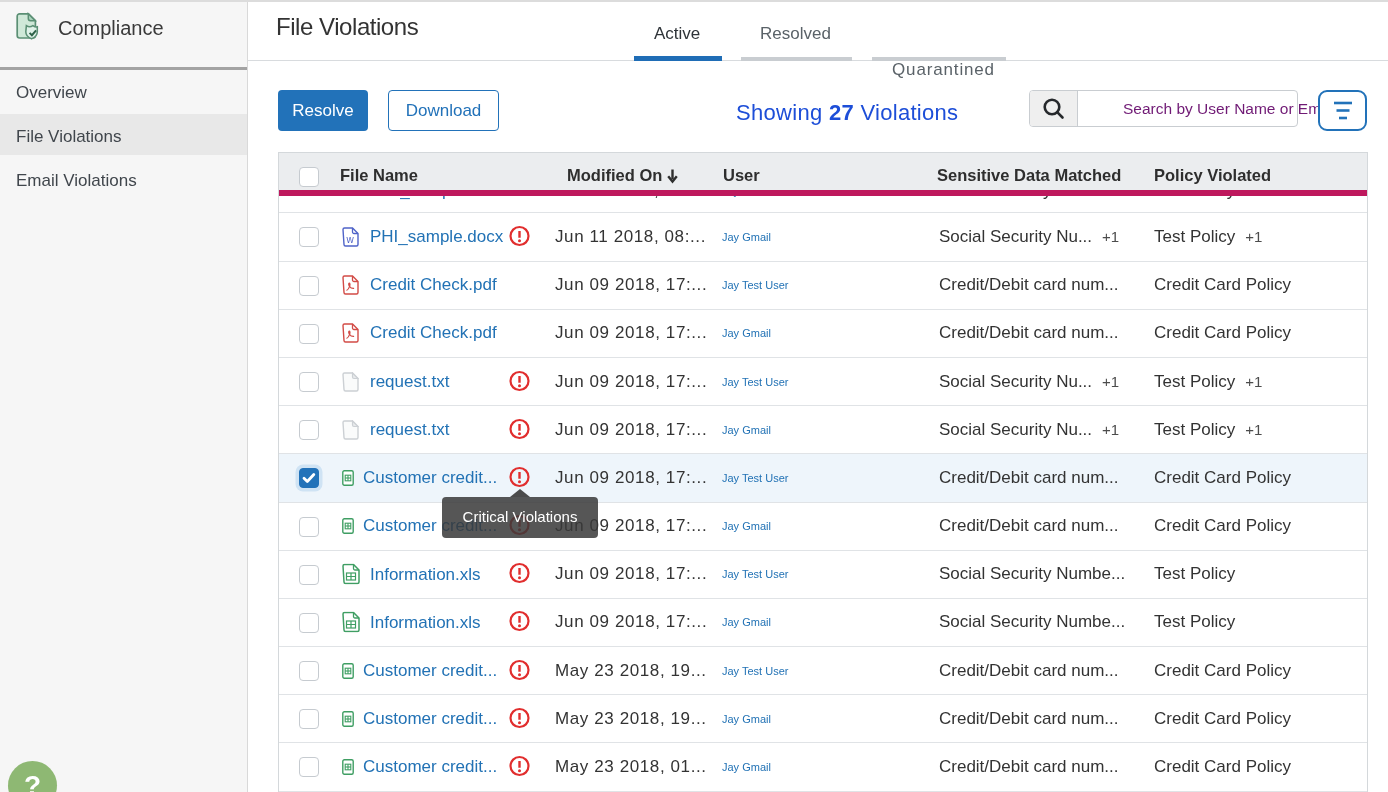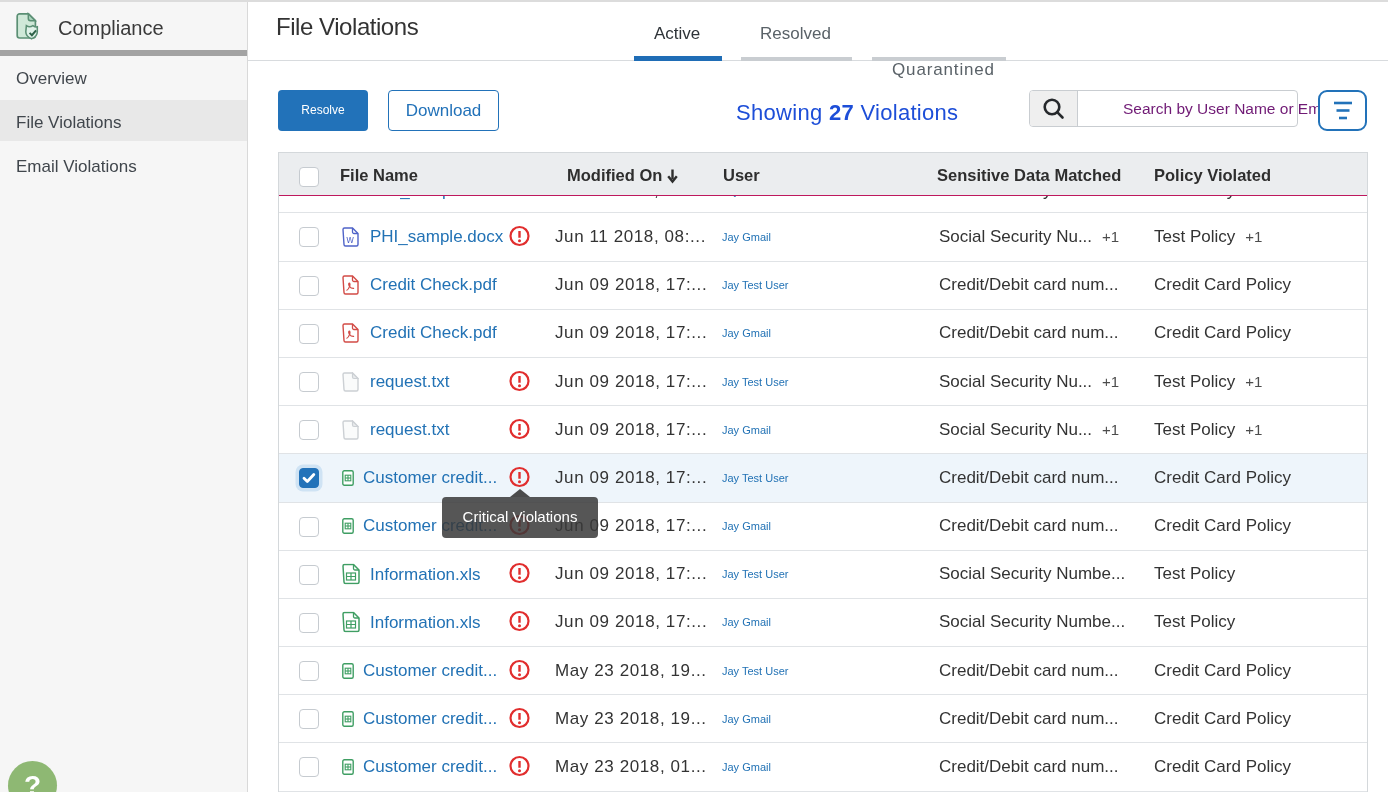--- a/index.html
+++ b/index.html
@@ -2,54 +2,54 @@
 <html><head>
 <meta charset="utf-8">
 <style>
 * { margin:0; padding:0; box-sizing:border-box; }
 html,body { width:1388px; height:792px; overflow:hidden; background:#fff;
   font-family:"Liberation Sans", sans-serif; position:relative; -webkit-font-smoothing:antialiased; }
 .topline { position:absolute; left:0; top:0; width:1388px; height:2px; background:#dcdcdc; }
 
 .sidebar { position:absolute; left:0; top:2px; width:248px; height:790px;
   background:#f6f6f6; border-right:1px solid #d9d9d9; }
-.sb-head { height:54px; border-bottom:6px solid #a3a3a3; position:relative; }
+.sb-head { height:68px; border-bottom:3px solid #a3a3a3; position:relative; }
 .sb-head svg { position:absolute; left:16px; top:10px; }
 .sb-head .t { position:absolute; left:58px; top:15px; font-size:20px; color:#3a3a3a; }
 .sb-item { height:44px; line-height:45px; padding-left:16px; font-size:17px;
   color:#40464c; }
 .sb-item.act { background:linear-gradient(#e8e8e8,#e8e8e8) no-repeat 0 0; background-size:100% 41px; }
 .help { position:absolute; left:8px; top:759px; width:49px; height:49px; border-radius:50%;
   background:#8eb873; color:#fff; font-size:28px; font-weight:bold; text-align:center; line-height:49px; }
 
 .title { position:absolute; left:276px; top:13px; font-size:24px; color:#333; letter-spacing:-0.45px; }
 .tab { position:absolute; top:24px; font-size:17px; color:#5a6268; }
 .tab.act { color:#2e3338; }
 .tabline { position:absolute; height:5px; top:56px; z-index:2; }
 .tabline.blue { background:#1f6db6; }
 .tabline.gray { background:#c9cdd1; height:4px; top:57px; }
 .hdrline { position:absolute; left:248px; top:60px; width:1140px; height:1px; background:#d8dbde; }
 
 .btn-resolve { position:absolute; left:278px; top:90px; width:90px; height:41px;
-  background:#2272b9; border-radius:4px; color:#fff; font-size:12px; text-align:center; line-height:41px; }
+  background:#2272b9; border-radius:4px; color:#fff; font-size:17px; text-align:center; line-height:41px; }
 .btn-download { position:absolute; left:388px; top:90px; width:111px; height:41px;
   background:#fff; border:1px solid #2272b9; border-radius:4px; color:#2272b9;
   font-size:17px; text-align:center; line-height:39px; }
 .showing { position:absolute; left:736px; top:100px; font-size:22px; color:#1d4ed8; letter-spacing:0.3px; }
 .search { position:absolute; left:1029px; top:90px; width:269px; height:37px;
   border:1px solid #c9cdd1; border-radius:4px; background:#fff; }
 .search .iconbox { position:absolute; left:0; top:0; width:48px; height:35px;
   background:#efefef; border-right:1px solid #c9cdd1; border-radius:3px 0 0 3px; }
 .search .ph { position:absolute; left:64px; top:9px; font-size:15.5px; color:#701a75; white-space:nowrap;margin-left:29px; }
 .filterbtn { position:absolute; left:1318px; top:90px; width:49px; height:41px;
   background:#fff; border:2px solid #2272b9; border-radius:9px; }
 
 .table { position:absolute; left:278px; top:152px; width:1090px; height:640px;
   border:1px solid #d4d8db; border-bottom:none; }
-.thead { position:relative; height:43px; background:#ebedef; border-bottom:1px solid #be185d; }
+.thead { position:relative; height:43px; background:#ebedef; border-bottom:6px solid #be185d; }
 .thead .cb { position:absolute; left:20px; top:14px; }
 .th { position:absolute; top:13px; font-size:16.5px; font-weight:bold; color:#2e2e2e; }
 .tbody { position:relative; height:596px; overflow:hidden; }
 .row { position:relative; height:48.2px; border-bottom:1px solid #e0e3e6; background:#fff; }
 .row.first { margin-top:-30.8px; }
 .row.first .cell { margin-top:2px; }
 .row.sel { background:#eef5fb; }
 .cell { position:absolute; top:50%; transform:translateY(-50%); white-space:nowrap; }
 .cb { width:20px; height:20px; border:1px solid #c6cbd0; border-radius:4px; background:#fff; }
 .row .cb { position:absolute; left:20px; top:14px; }

